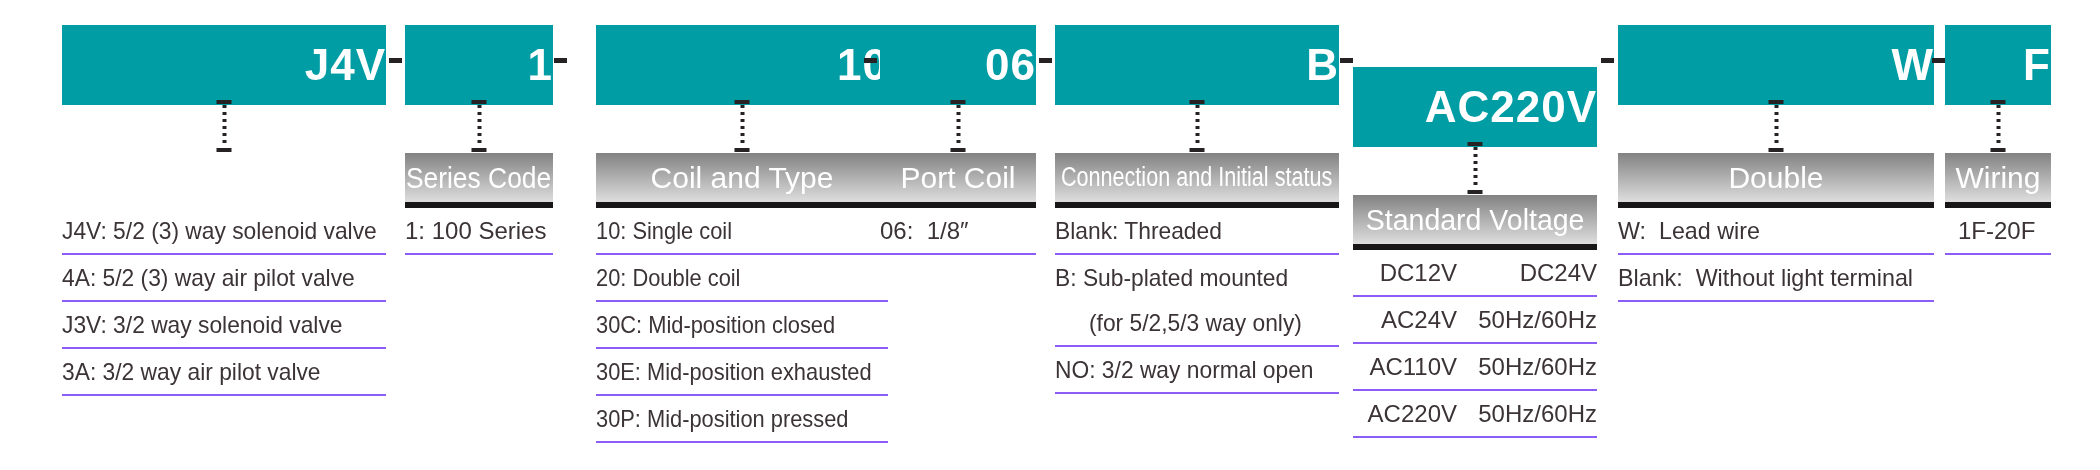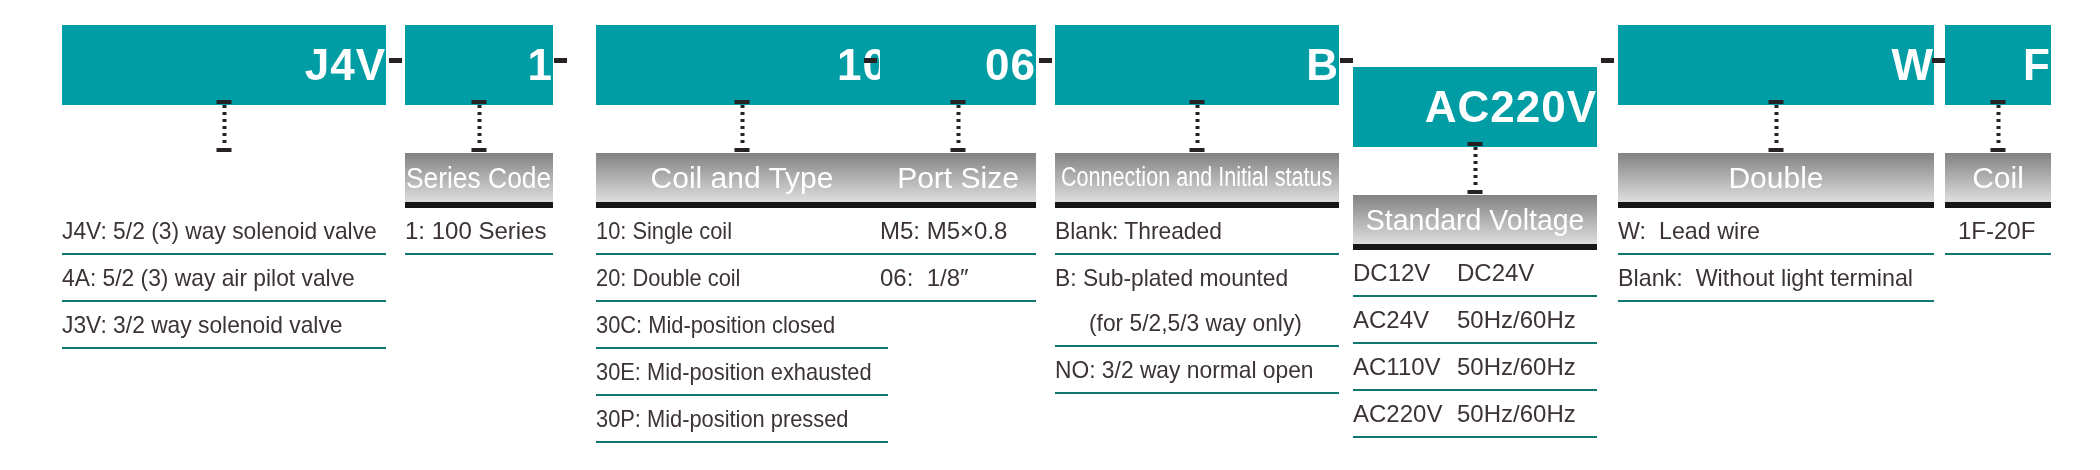--- a/index.html
+++ b/index.html
@@ -41,24 +41,24 @@
     border-bottom:6px solid #191617;
     display:flex;align-items:center;justify-content:center;
   }
   .header-text{
     color:#ffffff;font-size:30px;white-space:pre;display:inline-block;
     transform:scaleX(var(--hsx,1));
   }
   .c4 .header-text{font-size:27px;}
 
   .rows{position:absolute;top:208px;left:0;right:0;}
-  .row{height:45px;display:flex;align-items:center;border-bottom:2px solid #0f766e;}
+  .row{height:45px;display:flex;align-items:center;border-bottom:2px solid #8b5cf6;}
   .row.nl{border-bottom:none;}
   .row.indent{padding-left:34px;}
-  .row.pair{display:grid;grid-template-columns:104px 1fr;align-items:center;}
+  .row.pair{display:grid;grid-template-columns:104px 1fr;align-items:center;text-align:right;}
   .c7 .row{padding-left:13px;}
   .row-text{
     font-size:24px;color:#3b3335;white-space:pre;display:inline-block;
     transform:scaleX(var(--sx,1));transform-origin:0 50%;
   }
 
   .dash{position:absolute;top:58px;width:13px;height:5px;background:#262122;}
   .d1{left:389px;}.d2{left:554px;}.d3{left:864px;}.d4{left:1039px;}
   .d5{left:1340px;}.d6{left:1601px;}.d7{left:1932px;}
 </style>
@@ -79,20 +79,23 @@
     <div class="rows">
       <div class="row">
           <span class="row-text">J4V: 5/2 (3) way solenoid valve</span>
         </div>
       <div class="row">
           <span class="row-text">4A: 5/2 (3) way air pilot valve</span>
         </div>
       <div class="row">
           <span class="row-text">J3V: 3/2 way solenoid valve</span>
         </div>
+      <div class="row">
+          <span class="row-text">3A: 3/2 way air pilot valve</span>
+        </div>
     </div>
   </div>
 
   <div class="col c1">
     <div class="code-box">
       <span class="code-text">1</span>
     </div>
     <div class="arrow">
       <span class="cap"></span>
       <span class="dots"></span>
@@ -142,26 +145,23 @@
   <div class="col c3">
     <div class="code-box">
       <span class="code-text">06</span>
     </div>
     <div class="arrow">
       <span class="cap"></span>
       <span class="dots"></span>
       <span class="cap"></span>
     </div>
     <div class="header-bar">
-      <span class="header-text">Port Size</span>
-    </div>
-    <div class="rows">
-      <div class="row">
-          <span class="row-text">M5: M5×0.8</span>
-        </div>
+      <span class="header-text">Port Coil</span>
+    </div>
+    <div class="rows">
       <div class="row">
           <span class="row-text">06:  1/8″</span>
         </div>
     </div>
   </div>
 
   <div class="col c4">
     <div class="code-box">
       <span class="code-text">B</span>
     </div>
@@ -246,21 +246,21 @@
   <div class="col c7">
     <div class="code-box">
       <span class="code-text">F</span>
     </div>
     <div class="arrow">
       <span class="cap"></span>
       <span class="dots"></span>
       <span class="cap"></span>
     </div>
     <div class="header-bar">
-      <span class="header-text">Coil</span>
+      <span class="header-text">Wiring</span>
     </div>
     <div class="rows">
       <div class="row">
           <span class="row-text">1F-20F</span>
         </div>
     </div>
   </div>
 
   <div class="dash d1"></div>
   <div class="dash d2"></div>

